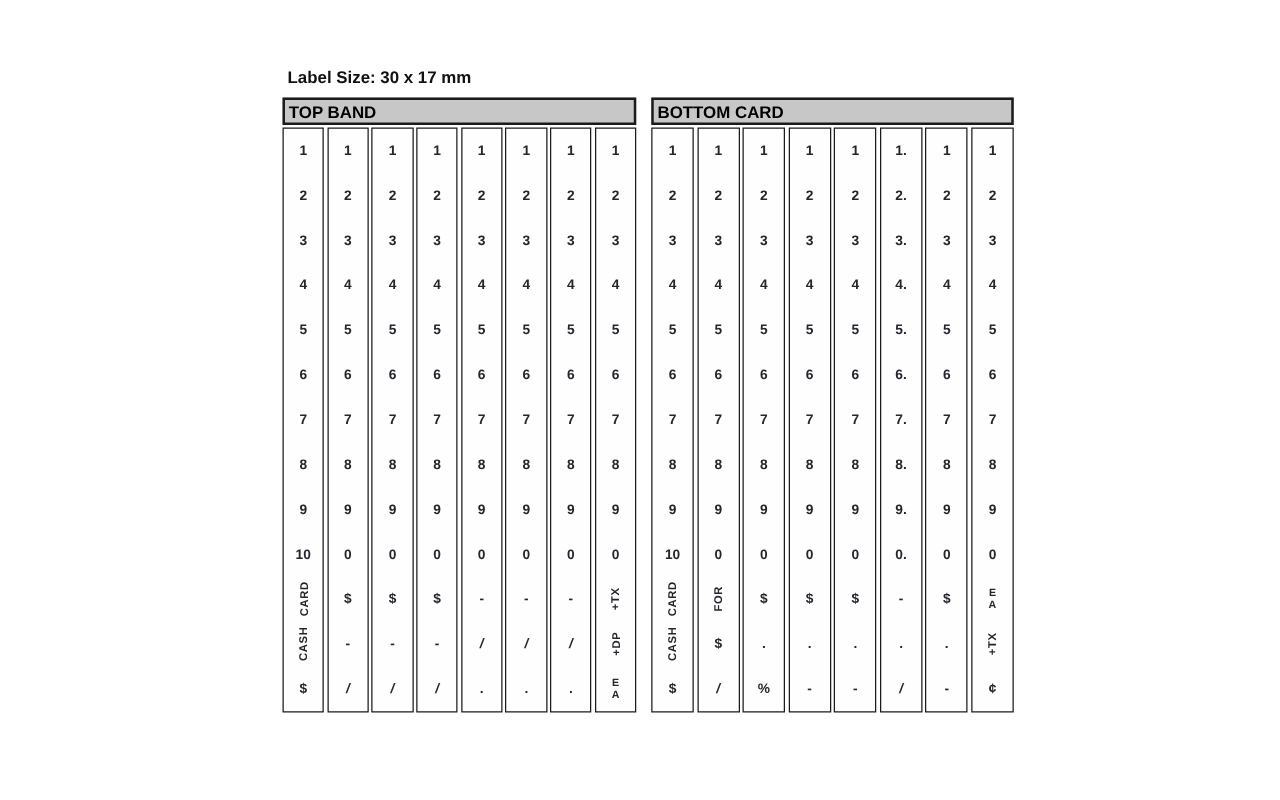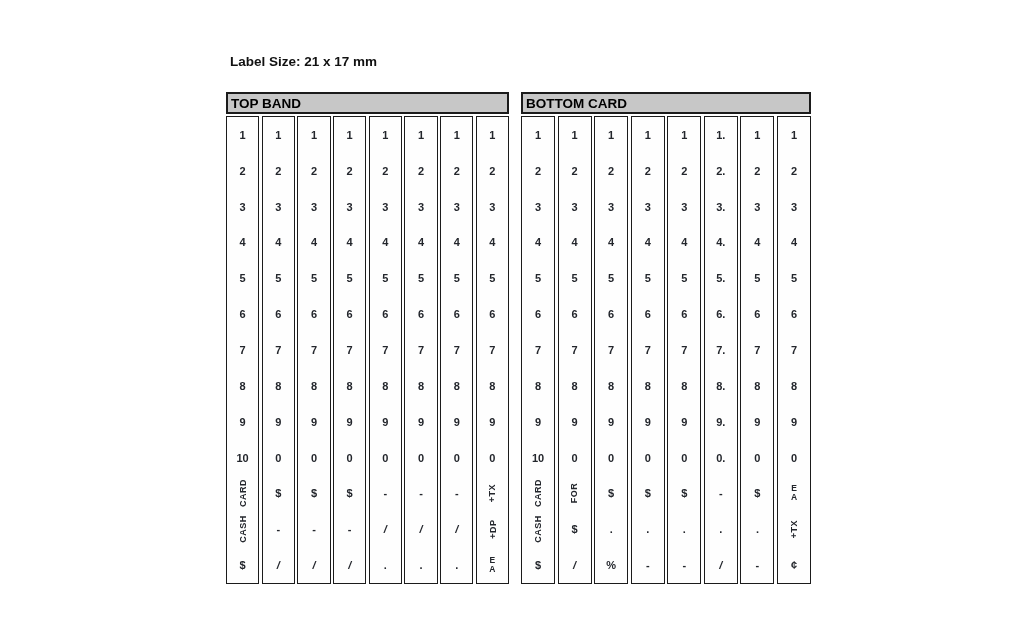--- a/index.html
+++ b/index.html
@@ -4,21 +4,21 @@
 <style>
   html,body { margin:0; padding:0; background:#ffffff; }
   .canvas {
     position:relative; width:1024px; height:640px; background:#ffffff;
     font-family:"Liberation Sans", sans-serif; overflow:hidden;
   }
   .label-size {
     position:absolute; left:230px; top:54px;
     font-size:13.5px; font-weight:bold; color:#111;
   }
-  .band-table { position:absolute; top:92px;text-align:center; }
+  .band-table { position:absolute; top:78px;text-align:center; }
   .band-table.top { left:226px; width:283px; }
   .band-table.bottom { left:521px; width:290px; }
   .band-header {
     box-sizing:border-box; height:22px;
     background:#c7c7c7; border:2px solid #1b1b1b;
     display:flex; align-items:center; padding-left:3px;
     font-size:13.5px; font-weight:bold; color:#000;
   }
   .band-body {
     display:flex; gap:2.5px; height:468px; margin-top:2px;
@@ -39,21 +39,21 @@
   .slot.it span { font-style:italic; }
   .slot.stack {
     flex-direction:column; font-size:8.5px; line-height:9px;
   }
 </style>
 </head>
 <body>
 
 <div class="canvas">
 
-  <div class="label-size">Label Size:  21 x 17 mm</div>
+  <div class="label-size">Label Size:  30 x 17 mm</div>
 
   <section class="band-table top">
     <header class="band-header">TOP BAND</header>
     <div class="band-body">
         <div class="band-col">
           <div class="slot">
             <span>1</span>
           </div>
           <div class="slot">
             <span>2</span>

